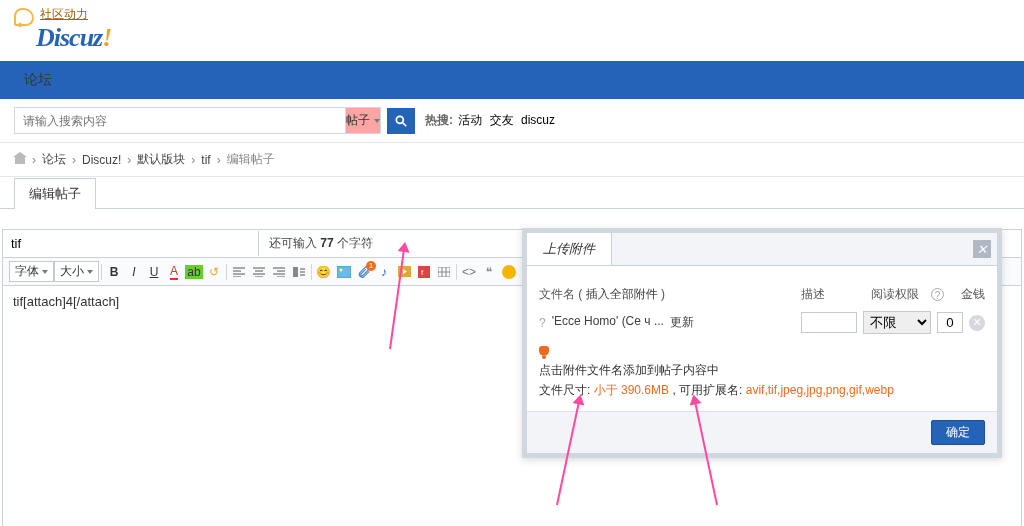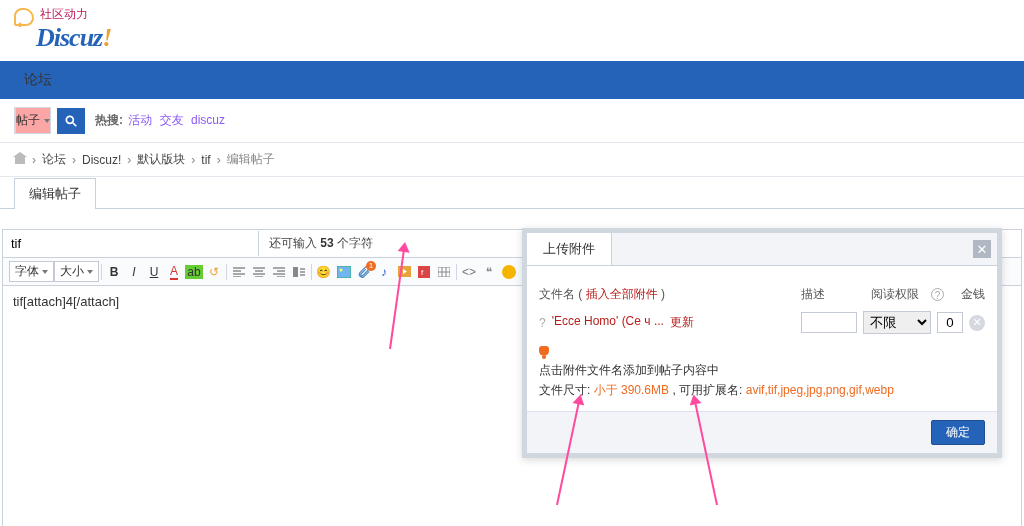--- a/index.html
+++ b/index.html
@@ -3,34 +3,34 @@
 <meta charset="utf-8">
 <style>
 * { margin: 0; padding: 0; box-sizing: border-box; }
 body { font-family: "Microsoft YaHei", Arial, sans-serif; font-size: 12px; color: #333; background: #fff; }
 a { text-decoration: none; color: #333; }
 
 .header { padding: 8px 14px; }
 .logo { display: inline-flex; align-items: flex-start; }
 .logo-bubble { width: 20px; height: 18px; border: 2px solid #f7b84b; border-radius: 8px 10px 8px 2px; margin-right: 2px; position: relative; }
 .logo-bubble::after { content: ''; position: absolute; bottom: -3px; left: 2px; width: 4px; height: 4px; background: #f7b84b; border-radius: 0 0 2px 2px; transform: rotate(45deg); }
-.logo-cn { color: #be185d; font-size: 12px; margin-left: 4px; margin-top: -2px; }
+.logo-cn { color: #a16207; font-size: 12px; margin-left: 4px; margin-top: -2px; text-decoration: underline; }
 .logo-text { font-family: Georgia, serif; font-style: italic; font-size: 26px; color: #2563b8; font-weight: bold; letter-spacing: -1px; }
 .logo-text .bang { color: #f0a030; }
 
 .navbar { background: #2563b8; color: #fff; padding: 6px 18px; font-size: 14px; }
 .navbar .nav-item { display: inline-block; padding: 4px 6px; }
 
 .search-row { display: flex; align-items: center; padding: 8px 14px; gap: 6px; border-bottom: 1px solid #e3e8ef; }
 .search-group { display: flex; border: 1px solid #d1d8e0; background: #fff; }
 .search-input { border: none; outline: none; padding: 5px 8px; width: 330px; font-size: 12px; }
 .search-select { border: none; border-left: 1px solid #d1d8e0; padding: 4px 0; display: flex; align-items: center; gap: 4px; cursor: pointer; background: #fca5a5; font-size: 12px; }
 .search-btn { width: 28px; height: 26px; background: #2563b8; color: #fff; border: none; cursor: pointer; display: flex; align-items: center; justify-content: center; }
 .hot { font-size: 12px; color: #666; margin-left: 4px; }
-.hot a { color: #8b5cf6; margin: 0 2px; }
+.hot a { color: #000000; margin: 0 2px; }
 
 .breadcrumb { padding: 8px 14px; font-size: 12px; color: #888; display: flex; align-items: center; gap: 6px; border-bottom: 1px solid #e3e8ef; }
 .breadcrumb a { color: #444; }
 .home-ico { width: 12px; height: 11px; display: inline-block; position: relative; }
 .home-ico::before { content: ''; position: absolute; top: 3px; left: 1px; width: 10px; height: 7px; background: #bbb; }
 .home-ico::after { content: ''; position: absolute; top: -2px; left: -1px; border-left: 7px solid transparent; border-right: 7px solid transparent; border-bottom: 5px solid #bbb; }
 
 .tabs { padding: 0 14px; border-bottom: 1px solid #c9d1dc; }
 .tab { display: inline-block; padding: 6px 14px; border: 1px solid #c9d1dc; border-bottom: none; background: #fff; position: relative; top: 1px; font-size: 13px; }
 
@@ -45,31 +45,31 @@
 .tb-sep { width: 1px; height: 16px; background: #d0d7e2; margin: 0 2px; }
 .badge-dot { position: absolute; top: -2px; right: -2px; width: 10px; height: 10px; background: #f06a1f; border-radius: 50%; color: #fff; font-size: 8px; line-height: 10px; text-align: center; }
 
 .edit-area { margin: 0 2px; border: 1px solid #c9d1dc; border-top: none; min-height: 260px; padding: 8px 10px; font-size: 13px; position: relative; }
 
 .arrow { position: absolute; width: 2px; background: #ff4aa0; transform-origin: bottom center; }
 .arrow::before { content: ''; position: absolute; top: -8px; left: -5px; border-left: 6px solid transparent; border-right: 6px solid transparent; border-bottom: 10px solid #ff4aa0; }
 
 
 .dialog { position: absolute; right: 22px; top: 228px; width: 480px; border: 5px solid rgba(140,155,175,0.4); background: #fff; box-shadow: 0 2px 8px rgba(0,0,0,0.15); }
-.dialog-tabs { display: flex; justify-content: space-between; align-items: center; border-bottom: 1px solid #c9d1dc; background: #f2f4f7; padding-right: 6px; }
+.dialog-tabs { display: flex; justify-content: space-between; align-items: center; border-bottom: 1px solid #c9d1dc; background: #f2f4f7; padding-right: 6px; font-style: italic; }
 .dlg-tab { padding: 7px 16px; background: #fff; border-right: 1px solid #c9d1dc; font-size: 13px; }
 .close-btn { width: 18px; height: 18px; background: #b0b8c4; color: #fff; display: flex; align-items: center; justify-content: center; cursor: pointer; font-size: 13px; }
 .dialog-body { padding: 10px 12px; }
 .upload-btn { background: #2b7add; color: #fff; border: 1px solid #1e5fb8; padding: 3px 10px; cursor: pointer; font-size: 12px; border-radius: 2px; }
 .dlg-head { display: flex; align-items: center; margin-top: 10px; font-size: 12px; color: #555; }
 .dlg-head .c1 { flex: 1; }
 .dlg-head .c2 { width: 70px; }
 .dlg-head .c3 { width: 74px; display: flex; align-items: center; gap: 12px; }
 .dlg-head .c4 { width: 40px; text-align: right; }
-.link-blue { color: #b91c1c; }
+.link-blue { color: #404040; }
 .file-row { display: flex; align-items: center; margin-top: 8px; gap: 6px; font-size: 12px; }
 .qmark { color: #aaa; }
 .file-row .fname { flex: 1; display: flex; gap: 6px; }
 .file-row input[type=text] { width: 56px; border: 1px solid #c3cad6; padding: 2px 3px; }
 .file-row select { width: 68px; border: 1px solid #c3cad6; padding: 2px; }
 .file-row .money { width: 26px; border: 1px solid #c3cad6; padding: 2px 3px; text-align: center; }
 .del-x { width: 16px; height: 16px; border-radius: 50%; background: #d5d9df; color: #fff; display: flex; align-items: center; justify-content: center; font-size: 11px; cursor: pointer; }
 .bell { width: 10px; height: 10px; background: #f06a1f; border-radius: 3px 3px 5px 5px; position: relative; margin-top: 12px; }
 .bell::after { content: ''; position: absolute; bottom: -3px; left: 3px; width: 4px; height: 3px; background: #f06a1f; border-radius: 0 0 2px 2px; }
 .tips { margin-top: 4px; line-height: 1.7; }
@@ -91,20 +91,21 @@
     </div>
   </div>
 </div>
 
 <div class="navbar">
   <a class="nav-item">论坛</a>
 </div>
 
 <div class="search-row">
   <div class="search-group">
+    <input class="search-input" placeholder="请输入搜索内容" style="">
     <div class="search-select">
       <span>帖子</span>
         <span class="caret-dn"></span>
     </div>
   </div>
   <button class="search-btn">
     <svg width="14" height="14" viewBox="0 0 24 24" fill="none" stroke="#fff" stroke-width="3">
         <circle cx="10" cy="10" r="6"></circle>
         <line x1="15" y1="15" x2="21" y2="21"></line>
       </svg>
@@ -133,21 +134,21 @@
 
 <div class="tabs">
   <div class="tab">编辑帖子</div>
 </div>
 
 <div style="height:20px"></div>
 
 <div class="title-row">
   <input class="title-input" value="tif" style="">
   <span class="char-left">
-    <span>还可输入 </span><b>53</b><span> 个字符</span>
+    <span>还可输入 </span><b>77</b><span> 个字符</span>
   </span>
 </div>
 
 <div class="toolbar">
   <div class="tb-sel">
       <span>字体</span>
       <span class="caret-dn"></span>
     </div>
   <div class="tb-sel">
       <span>大小</span>

